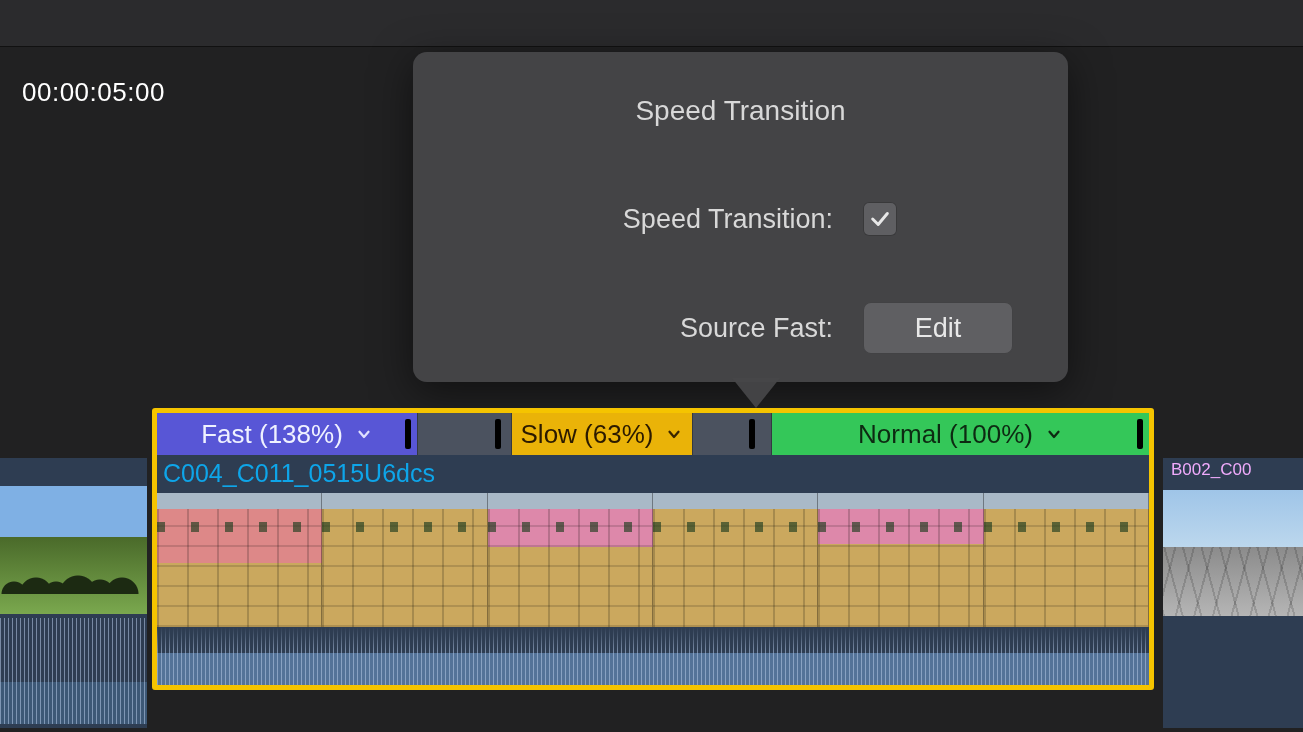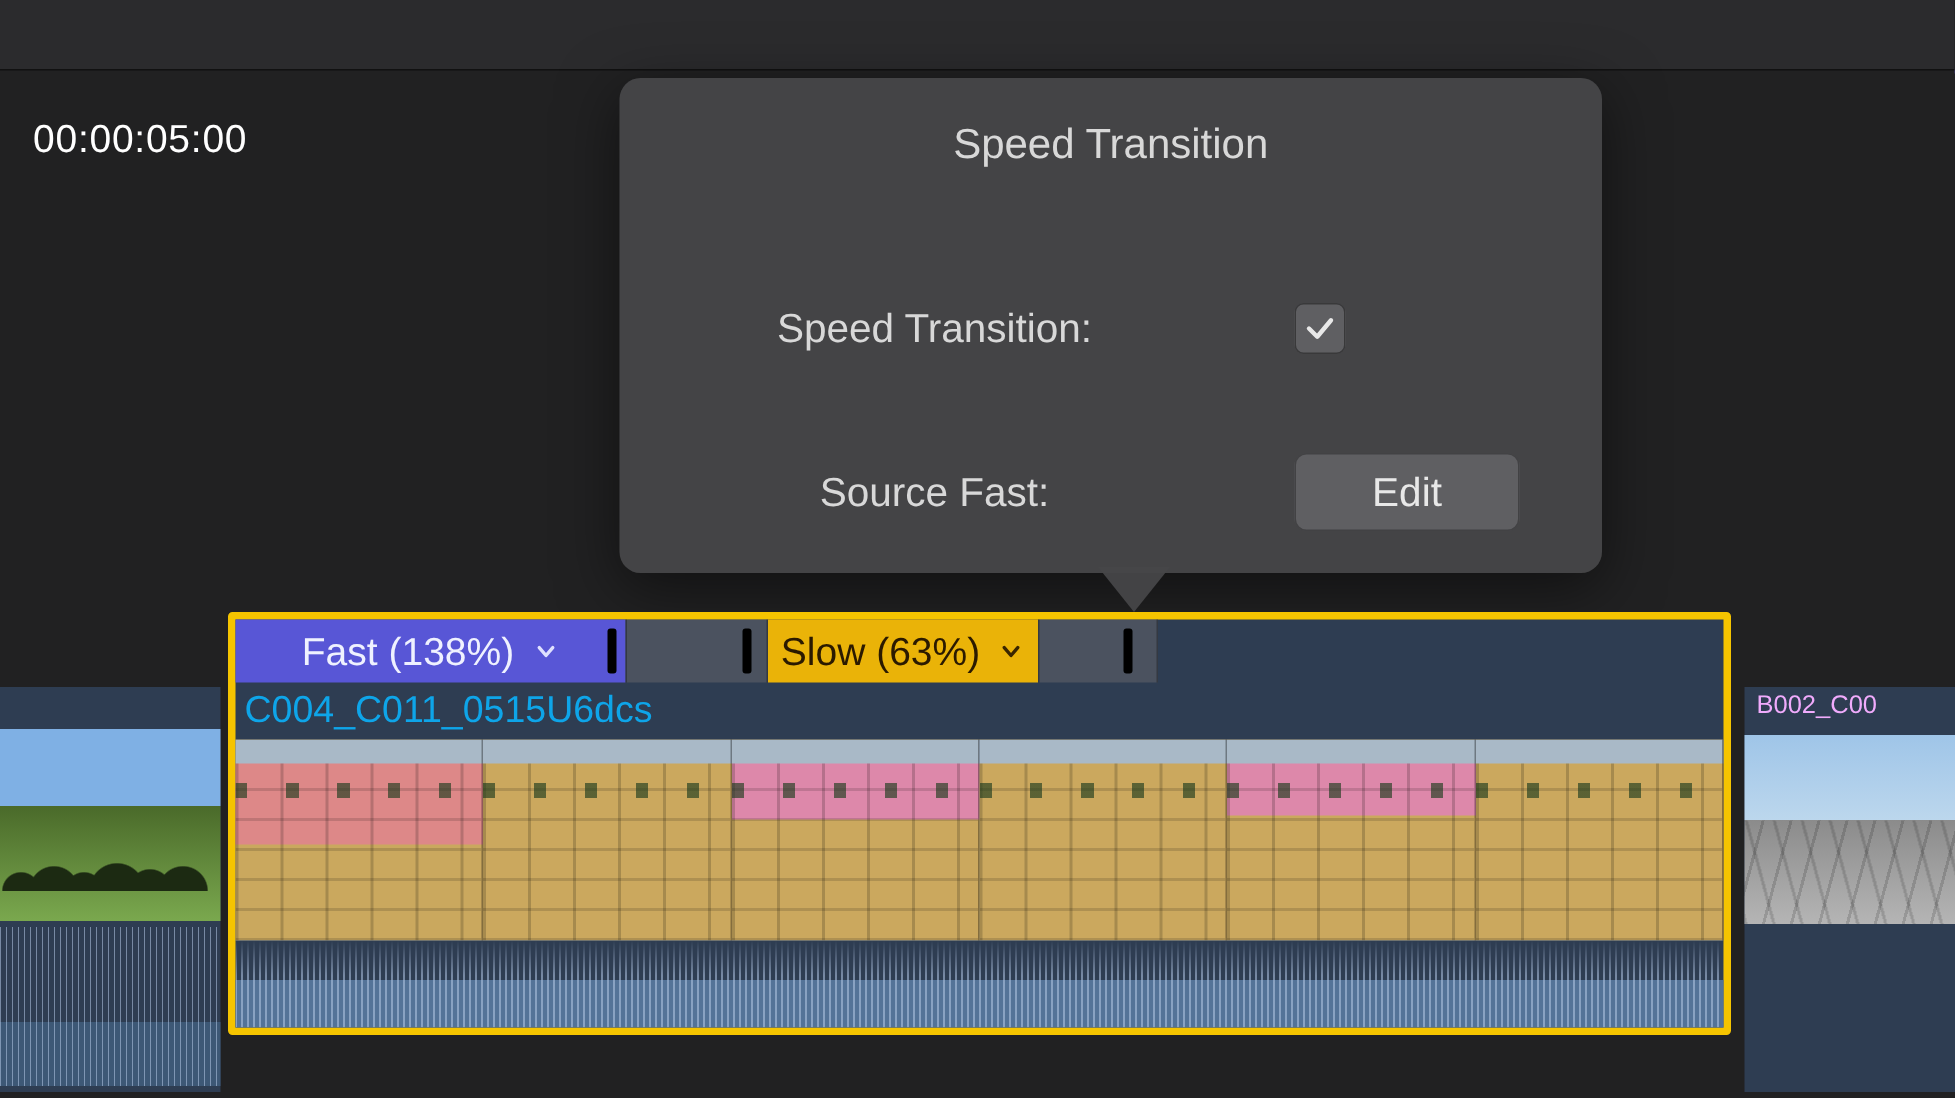--- a/index.html
+++ b/index.html
@@ -47,33 +47,33 @@
     left: 413px; top: 52px; width: 655px; height: 330px;
     background: rgba(70,70,72,0.94);
     border-radius: 14px;
     box-shadow: 0 10px 40px rgba(0,0,0,0.5);
   }
   .popover-title {
     width: 100%;
     text-align: center;
     font-size: 28px;
     color: #d8d8d8;
-    padding-top: 28px;
+    padding-top: 43px;
   }
   .popover-row {
     display: flex;
     align-items: center;
     font-size: 27px;
     color: #d8d8d8;
   }
   .row1 { position:absolute; top: 150px; left: 0; width:100%; }
   .row2 { position:absolute; top: 250px; left: 0; width:100%; }
   .row-label {
     width: 450px;
-    text-align: center;
+    text-align: right;
     padding-right: 30px;
   }
   .checkbox {
     width: 34px; height: 34px;
     background: #5f5f62;
     border-radius: 6px;
     display: flex; align-items:center; justify-content:center;
     box-shadow: inset 0 0 0 1px rgba(0,0,0,0.4);
   }
   .checkbox svg { width: 22px; height: 22px; }
@@ -321,20 +321,31 @@
           <span class="chev">
               <svg viewBox="0 0 24 24">
                 <path d="M6 9 L12 16 L18 9" stroke="#3a2600" stroke-width="3" fill="none" stroke-linecap="round" stroke-linejoin="round"></path>
               </svg>
             </span>
         </div>
       </div>
       <div class="trans trans2" style="width:80px">
         <div class="handle"></div>
       </div>
+      <div class="seg seg-normal" style="flex:1">
+        <div class="seg-label">
+          <span>Normal (100%)</span>
+          <span class="chev">
+              <svg viewBox="0 0 24 24">
+                <path d="M6 9 L12 16 L18 9" stroke="#0d2a12" stroke-width="3" fill="none" stroke-linecap="round" stroke-linejoin="round"></path>
+              </svg>
+            </span>
+        </div>
+        <div class="handle"></div>
+      </div>
     </div>
 
     <div class="clip-name">C004_C011_0515U6dcs</div>
 
     <div class="thumb-strip">
       <div class="thumb"></div>
       <div class="thumb"></div>
       <div class="thumb"></div>
       <div class="thumb"></div>
       <div class="thumb"></div>

